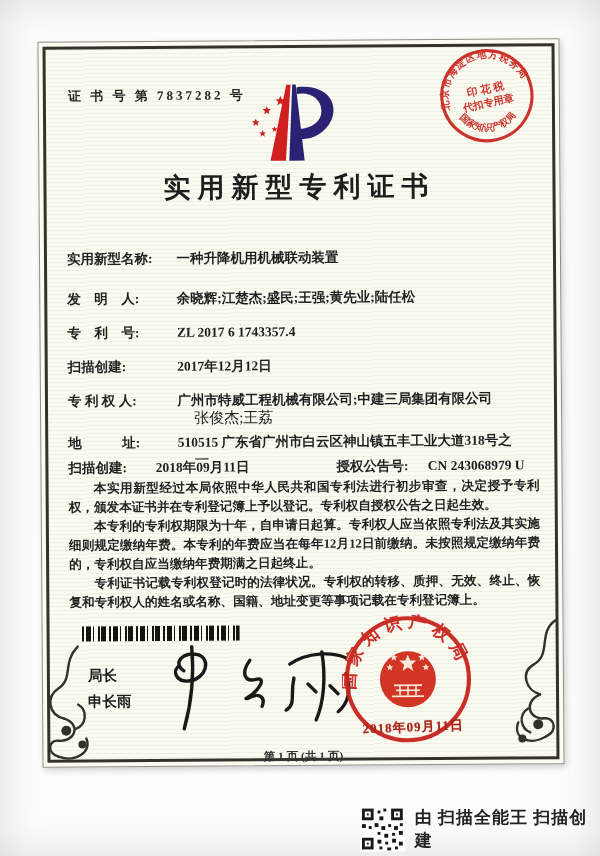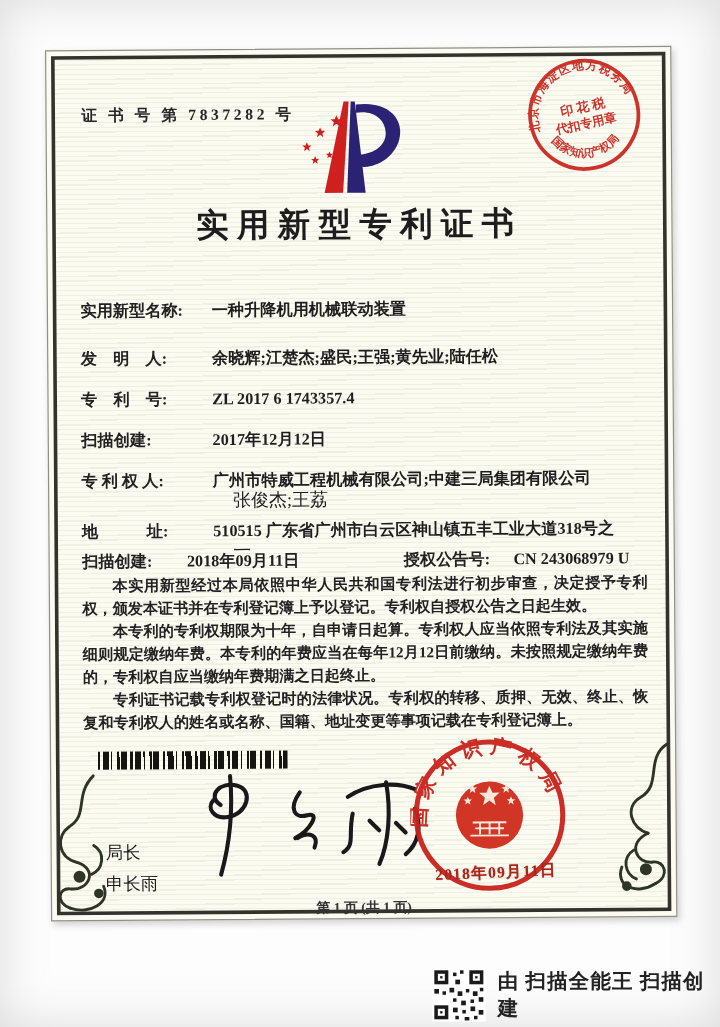--- a/index.html
+++ b/index.html
@@ -43,21 +43,21 @@
   
   .barcode{
     position:absolute;left:32px;top:577px;width:158px;height:15px;
     background:repeating-linear-gradient(90deg,
       #15150f 0 2px, transparent 2px 4px,
       #15150f 4px 9px, transparent 9px 11px,
       #15150f 11px 12px, transparent 12px 16px,
       #15150f 16px 18px, transparent 18px 19px,
       #15150f 19px 24px, transparent 24px 27px);
   }
-  .signer{position:absolute;left:38px;top:649px;font-size:14.5px;font-weight:400;line-height:26px;color:#1c1c1c;}
+  .signer{position:absolute;left:38px;top:613px;font-size:14.5px;font-weight:700;line-height:26px;color:#1c1c1c;}
   .signature{position:absolute;left:100px;top:592px;}
   .sipo-seal{position:absolute;left:292px;top:566px;opacity:.95;}
   .seal-date{
     position:absolute;left:296px;top:671px;width:134px;text-align:center;
     color:#a8271c;font-size:13px;font-weight:700;letter-spacing:1px;
     transform:rotate(-2deg);text-shadow:0 0 1px rgba(168,39,28,.5);
   }
   .page-no{position:absolute;left:0;right:0;top:701px;text-align:center;font-size:11.5px;font-weight:600;color:#333;}
   .flourish{position:absolute;pointer-events:none;}
   .fl-bl{left:-6px;top:595px;}

